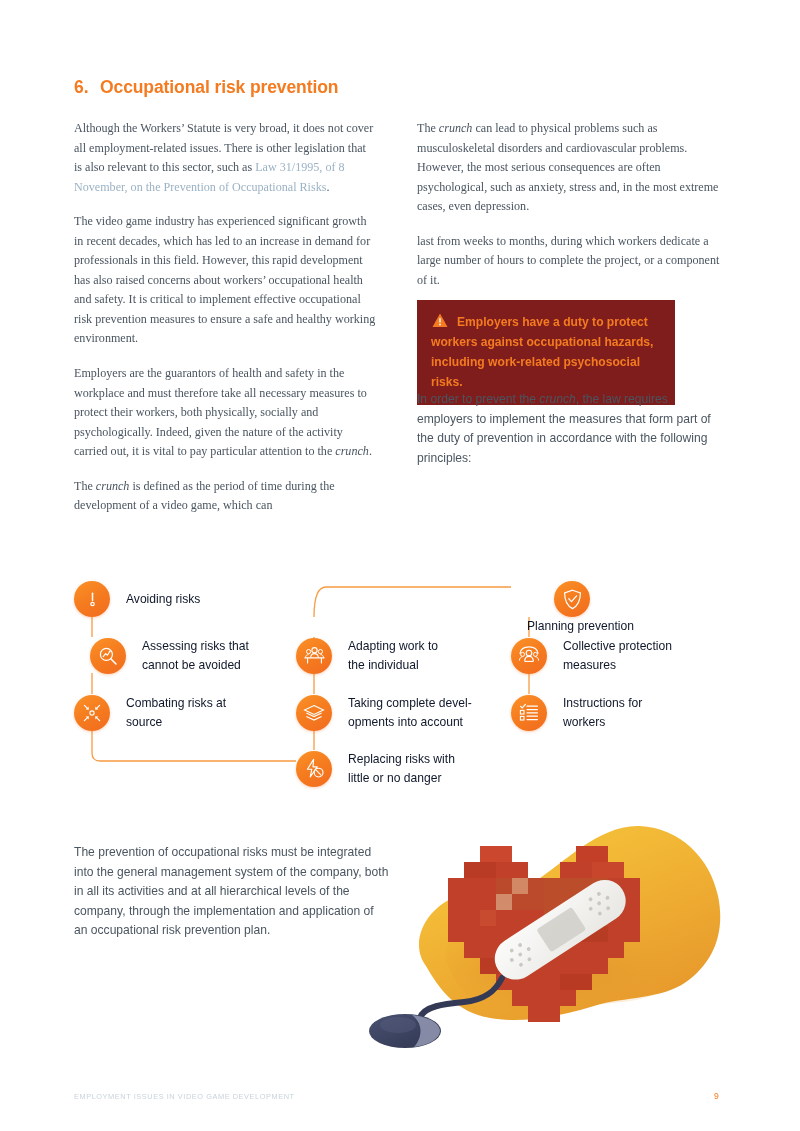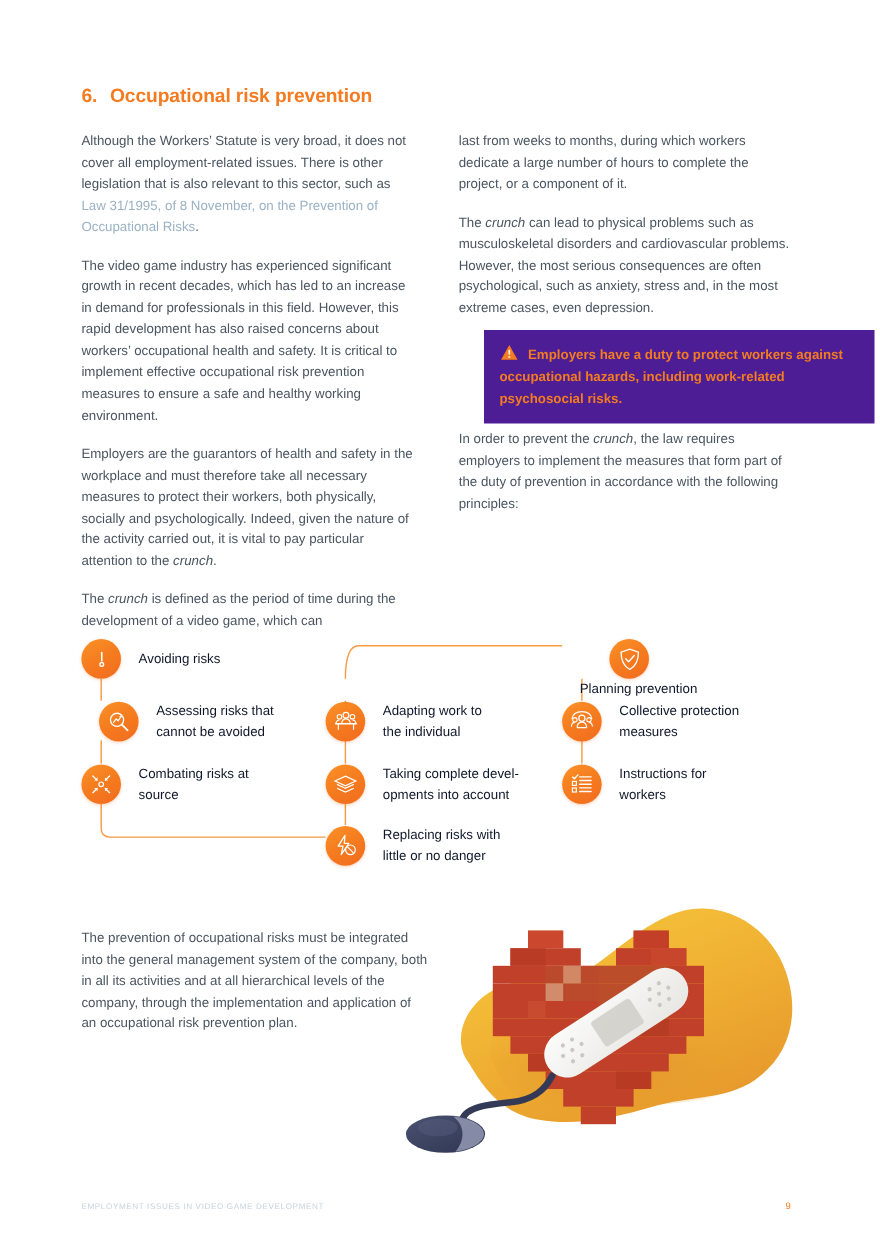--- a/index.html
+++ b/index.html
@@ -35,32 +35,32 @@
   .col {
     position: absolute;
     width: 303px;
     font-size: 12.1px;
     line-height: 19.55px;
     color: #4a5560;
   }
   .col-left  { left: 74px;  top: 119px; }
   .col-right { left: 417px; top: 119px; }
 
-  .col p { margin-bottom: 15px; }
+  .col p { margin-bottom: 15px; font-family: Liberation Serif, serif; }
   .col p:last-child { margin-bottom: 0; }
   .col i { font-style: italic; }
   .link { color: #9bb2c4; }
 
   
   .callout {
     position: absolute;
-    left: 440px;
+    left: 417px;
     top: 300px;
-    width: 355px;
-    background: #4c1d95;
+    width: 258px;
+    background: #7f1d1d;
     padding: 12px 14px 13px 14px;
   }
   .callout-text {
     font-size: 12.1px;
     line-height: 20px;
     font-weight: bold;
     color: #F47B20;
     text-indent: 26px;
   }
   .warn-icon {
@@ -168,22 +168,22 @@
   </h1>
 
   <div class="col col-left" id="col-left">
       <p><span>Although the Workers’ Statute is very broad, it does not cover all employment-related issues. There is other legislation that is also relevant to this sector, such as </span><span class="link">Law 31/1995, of 8 November, on the Prevention of Occupational Risks</span><span>.</span></p>
       <p><span>The video game industry has experienced significant growth in recent decades, which has led to an increase in demand for professionals in this field. However, this rapid development has also raised concerns about workers’ occupational health and safety. It is critical to implement effective occupational risk prevention measures to ensure a safe and healthy working environment.</span></p>
       <p><span>Employers are the guarantors of health and safety in the workplace and must therefore take all necessary measures to protect their workers, both physically, socially and psychologically. Indeed, given the nature of the activity carried out, it is vital to pay particular attention to the </span><i>crunch</i><span>.</span></p>
       <p><span>The </span><i>crunch</i><span> is defined as the period of time during the development of a video game, which can</span></p>
     </div>
 
   <div class="col col-right" id="col-right">
+      <p><span>The </span><i>crunch</i><span> can lead to physical problems such as musculoskeletal disorders and cardiovascular problems. However, the most serious consequences are often psychological, such as anxiety, stress and, in the most extreme cases, even depression.</span></p>
       <p><span>last from weeks to months, during which workers dedicate a large number of hours to complete the project, or a component of it.</span></p>
-      <p><span>The </span><i>crunch</i><span> can lead to physical problems such as musculoskeletal disorders and cardiovascular problems. However, the most serious consequences are often psychological, such as anxiety, stress and, in the most extreme cases, even depression.</span></p>
     </div>
 
   <div class="callout">
     <svg class="warn-icon" viewBox="0 0 16 15">
       <path d="M8 0.6 L15.5 14 L0.5 14 Z" fill="#F47B20"></path>
       <rect x="7.2" y="5" width="1.6" height="4.6" rx="0.7" fill="#fdf0e4"></rect>
       <circle cx="8" cy="11.5" r="0.95" fill="#fdf0e4"></circle>
     </svg>
     <div class="callout-text">Employers have a duty to protect workers against occupational hazards, including work-related psychosocial risks.</div>
   </div>

